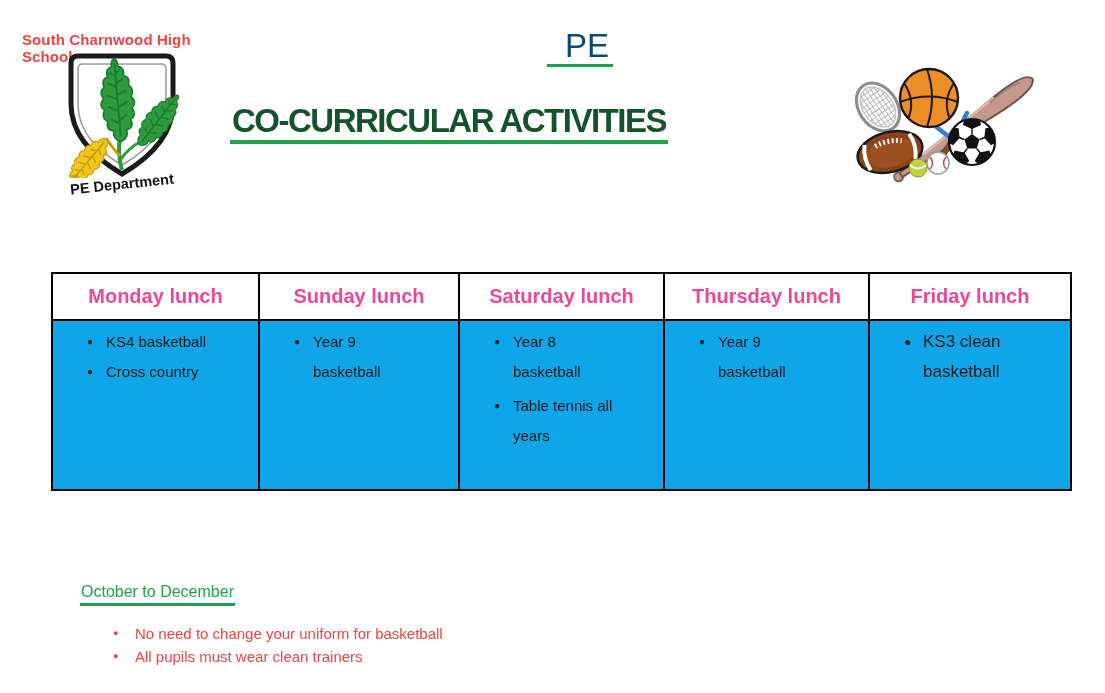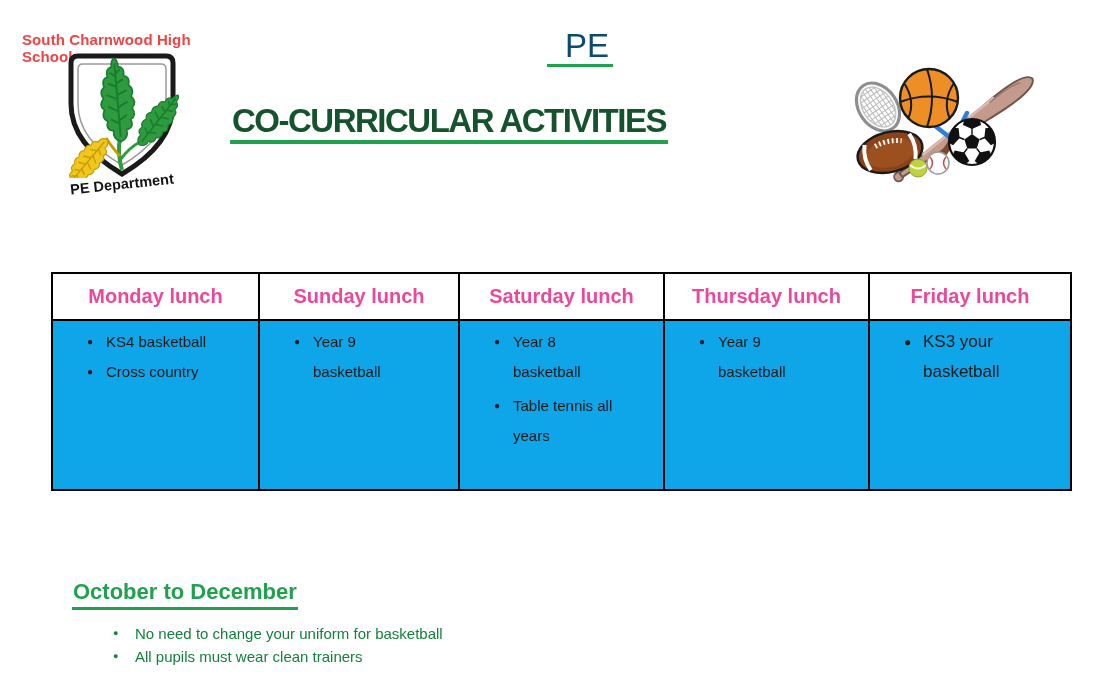--- a/index.html
+++ b/index.html
@@ -33,26 +33,26 @@
   table.sched ul { list-style:none; margin:0; padding:0; }
   table.sched li { position:relative; padding-left:21px; line-height:30px; font-size:15px; }
   table.sched li::before { content:"●"; position:absolute; left:2px; top:0;
     font-size:10px; line-height:30px; }
   table.sched li span { display:inline-block; max-width:112px; vertical-align:top; }
   table.sched td.gap li + li { margin-top:4px; }
   table.sched td.big li { font-size:17px; line-height:30px; }
   table.sched td.big li::before { font-size:12px; }
   table.sched td.big li span { max-width:118px; }
   
-  .notes-heading { position:absolute; left:72px; top:579px; font-size:22px; font-weight:bold;
+  .notes-heading { position:absolute; left:80px; top:579px; font-size:16px; font-weight:normal;
     color:#1FA14D; line-height:25px; }
   .notes-heading .u { border-bottom:3px solid #1FA14D; padding:0 1px 3px 1px; }
   .notes-list { position:absolute; left:105px; top:622px; list-style:none; margin:0; padding:0; }
   .notes-list li { position:relative; padding-left:30px; line-height:23px; font-size:15px;
-    color:#15803d; }
+    color:#ef4444; }
   .notes-list li::before { content:"●"; position:absolute; left:8px; top:0; font-size:9px;
     line-height:23px; }
 </style>
 </head>
 <body>
 
 <div class="page">
 
   <div class="logo">
     <div class="logo-title">South Charnwood High School</div>
@@ -205,21 +205,21 @@
             <li><span>Table tennis all years</span></li>
           </ul>
         </td>
         <td>
           <ul>
             <li><span>Year 9 basketball</span></li>
           </ul>
         </td>
         <td class="big">
           <ul>
-            <li><span>KS3 your basketball</span></li>
+            <li><span>KS3 clean basketball</span></li>
           </ul>
         </td>
       </tr>
     </tbody>
   </table>
 
   <div class="notes-heading">
     <span class="u">October to December</span>
   </div>
   <ul class="notes-list">

